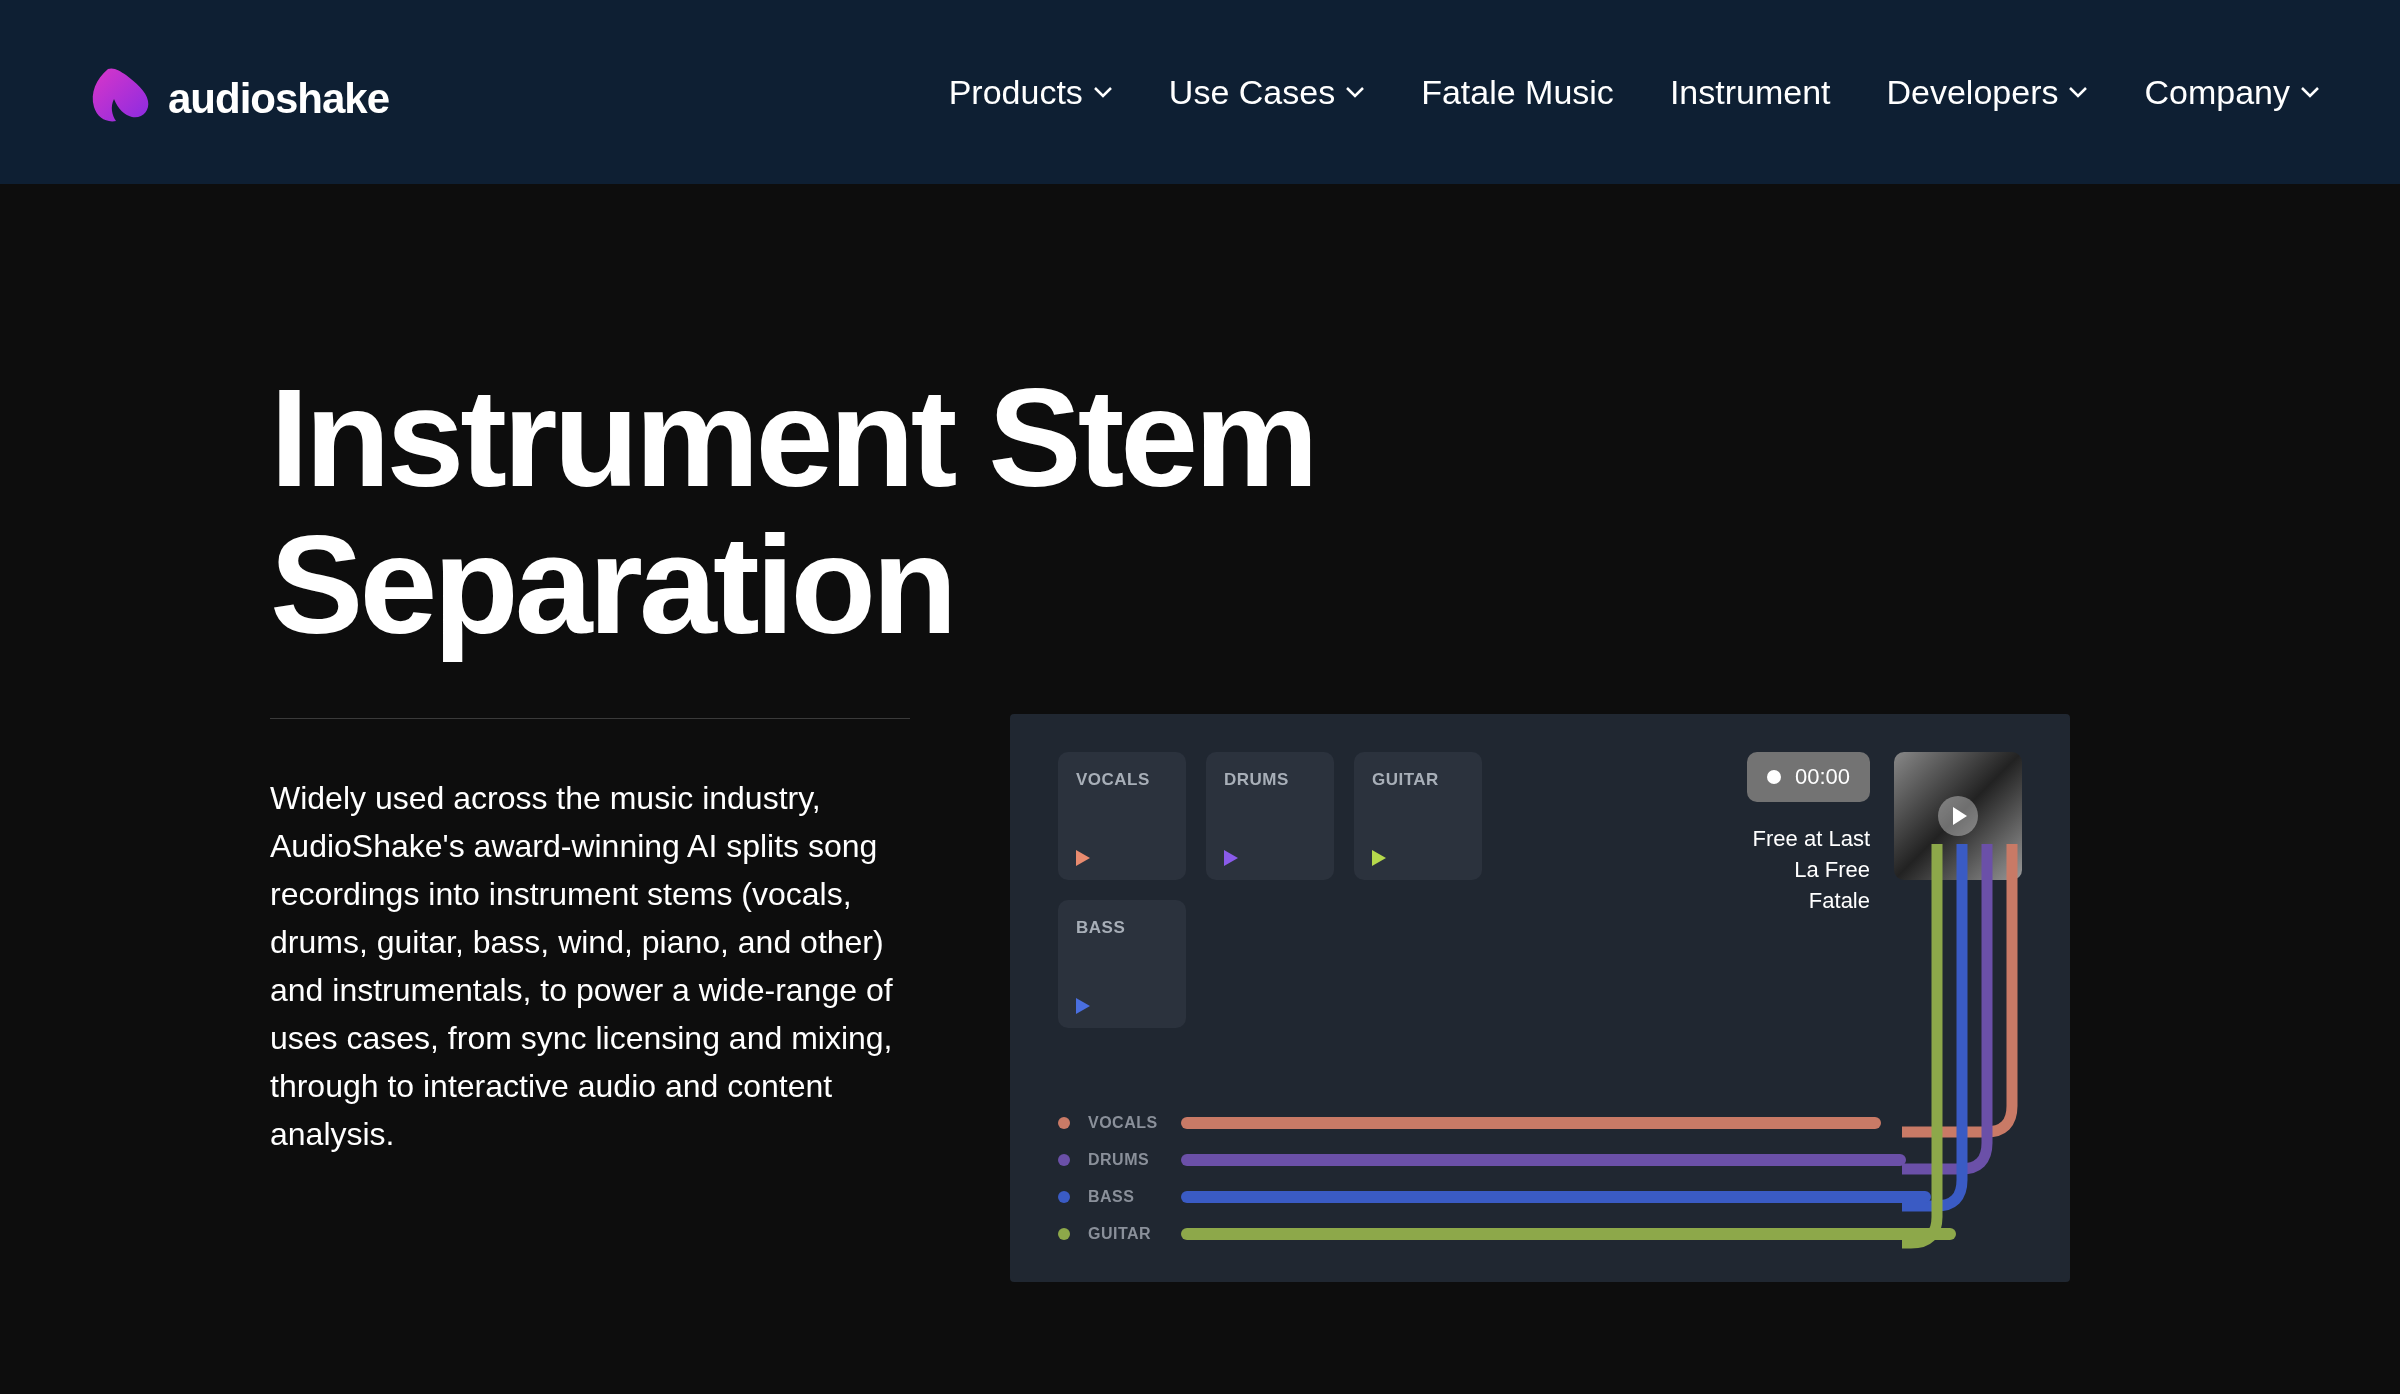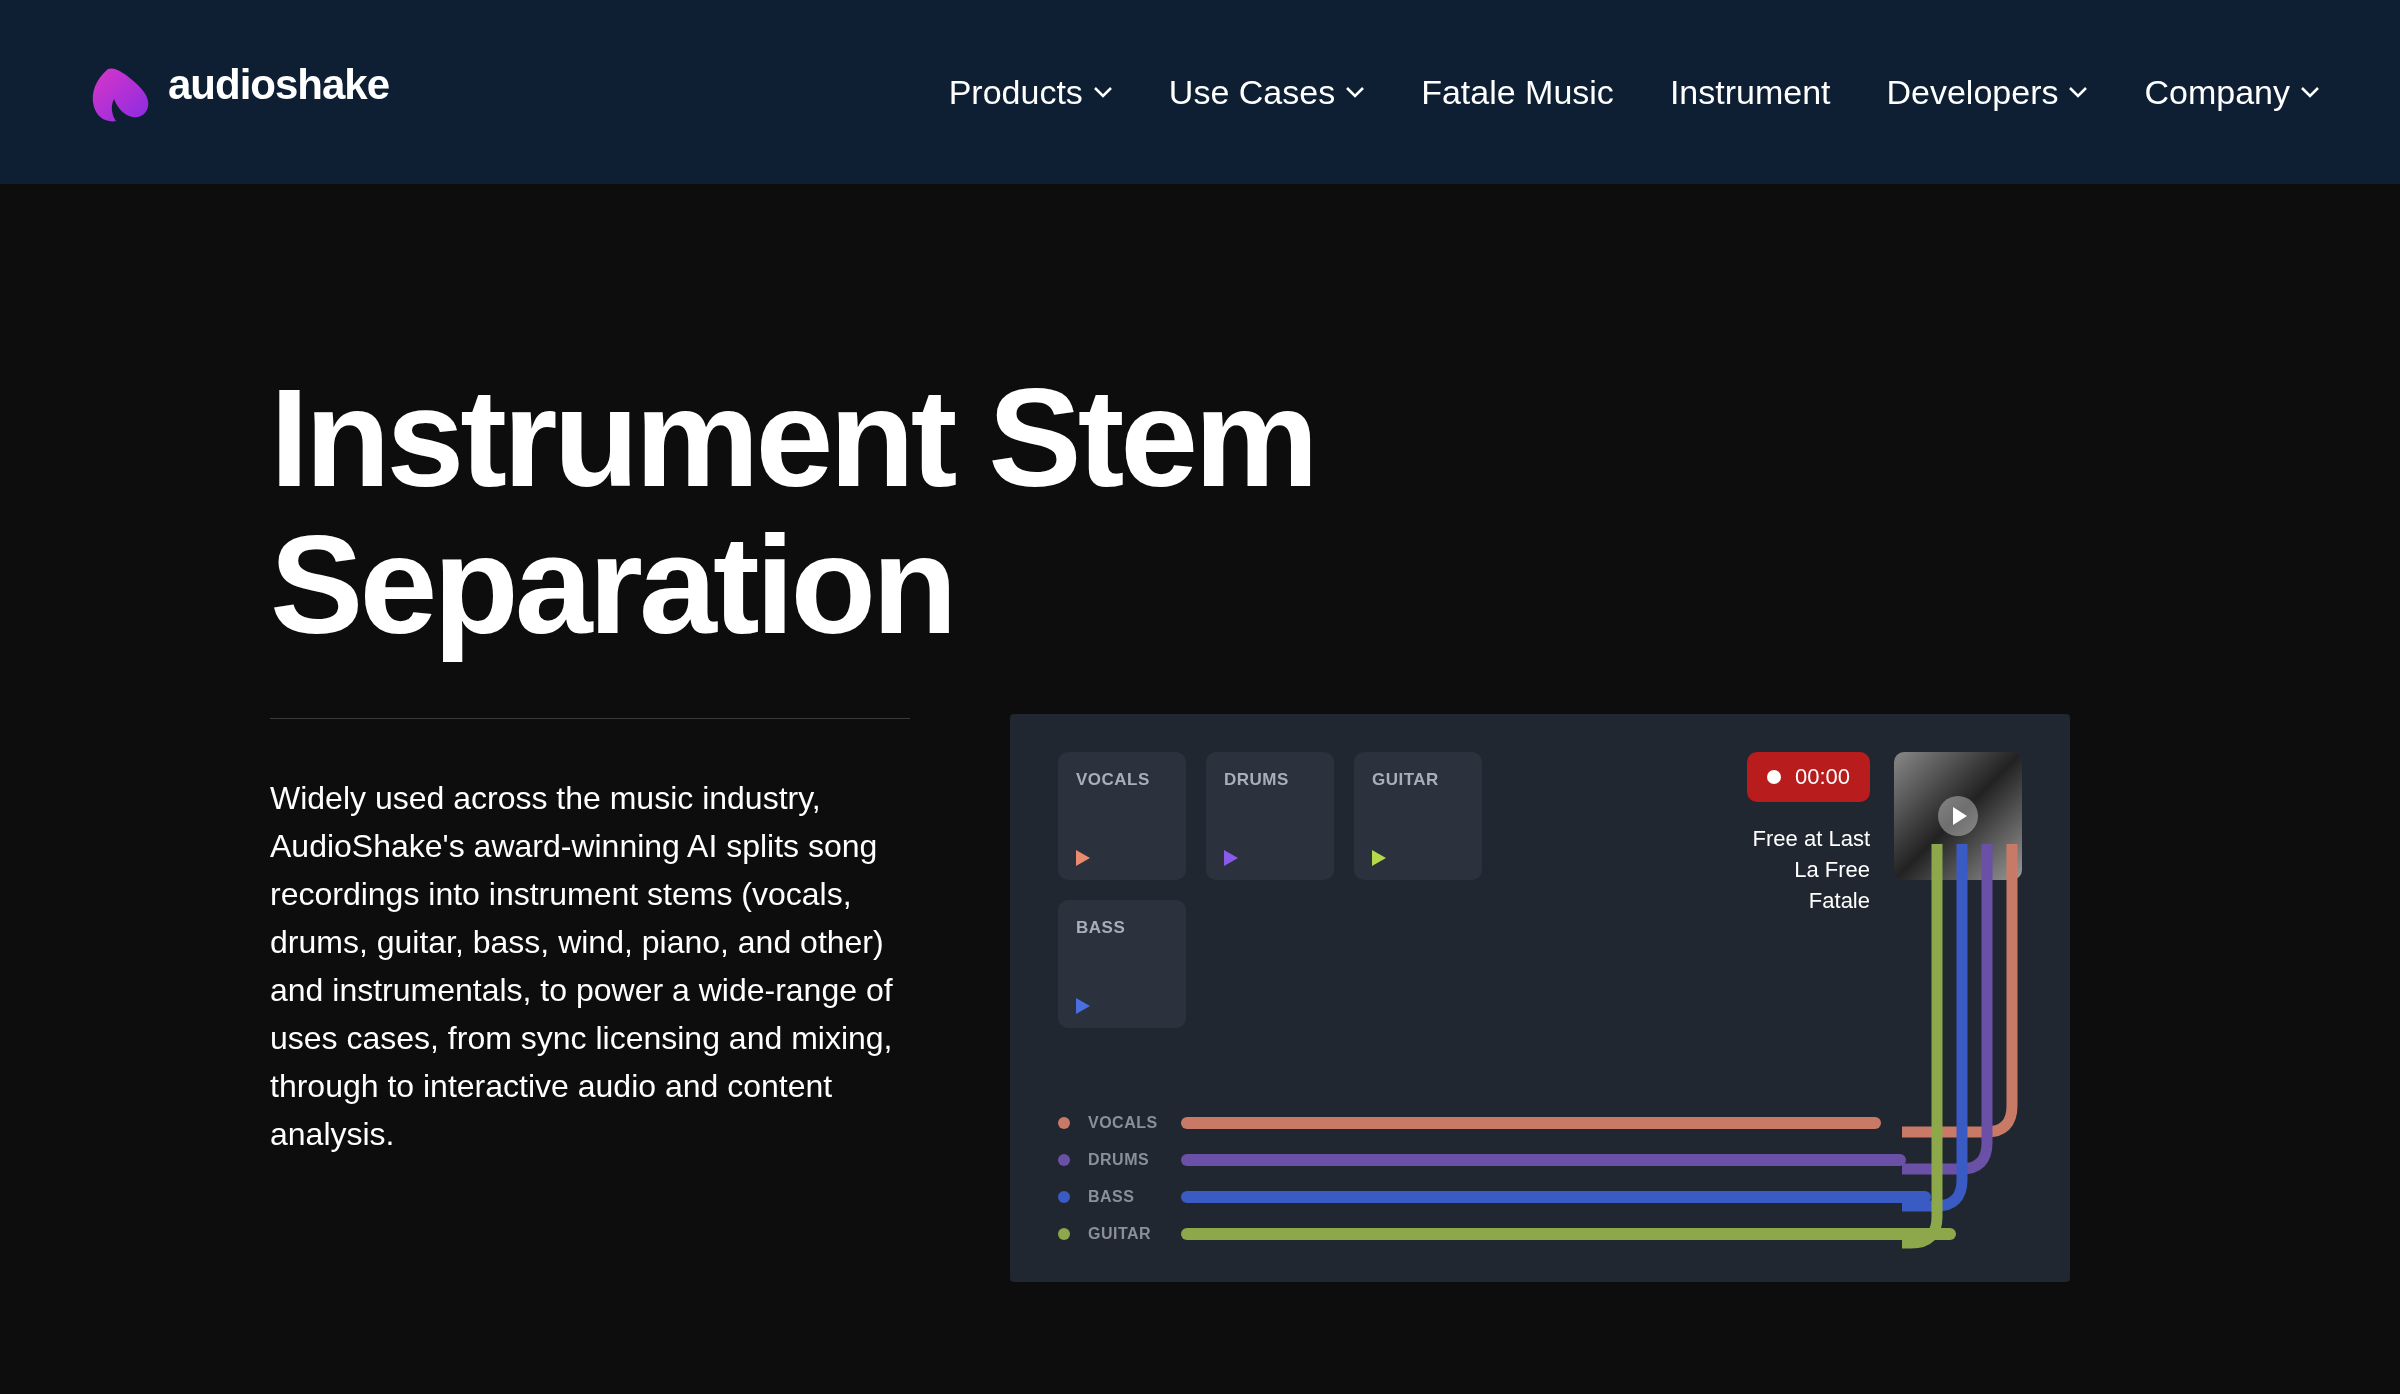--- a/index.html
+++ b/index.html
@@ -14,21 +14,21 @@
 }
 .header {
   background: #0e1f33;
   height: 184px;
   display: flex;
   align-items: center;
   padding: 0 80px 0 80px;
 }
 .logo {
   display: flex;
-  align-items: flex-start;
+  align-items: flex-end;
   gap: 16px;
 }
 .logo-mark {
   width: 72px;
   height: 62px;
 }
 .logo-text {
   font-size: 42px;
   font-weight: 700;
   letter-spacing: -1px;
@@ -121,21 +121,21 @@
 }
 .top-right {
   position: absolute;
   top: 38px;
   right: 48px;
   display: flex;
   align-items: flex-start;
   gap: 24px;
 }
 .time-pill {
-  background: #b91c1c;
+  background: #737373;
   border-radius: 10px;
   padding: 12px 20px;
   display: flex;
   align-items: center;
   gap: 14px;
   font-size: 22px;
   font-weight: 500;
 }
 .time-dot {
   width: 14px; height: 14px; border-radius: 50%; background: #fff;

